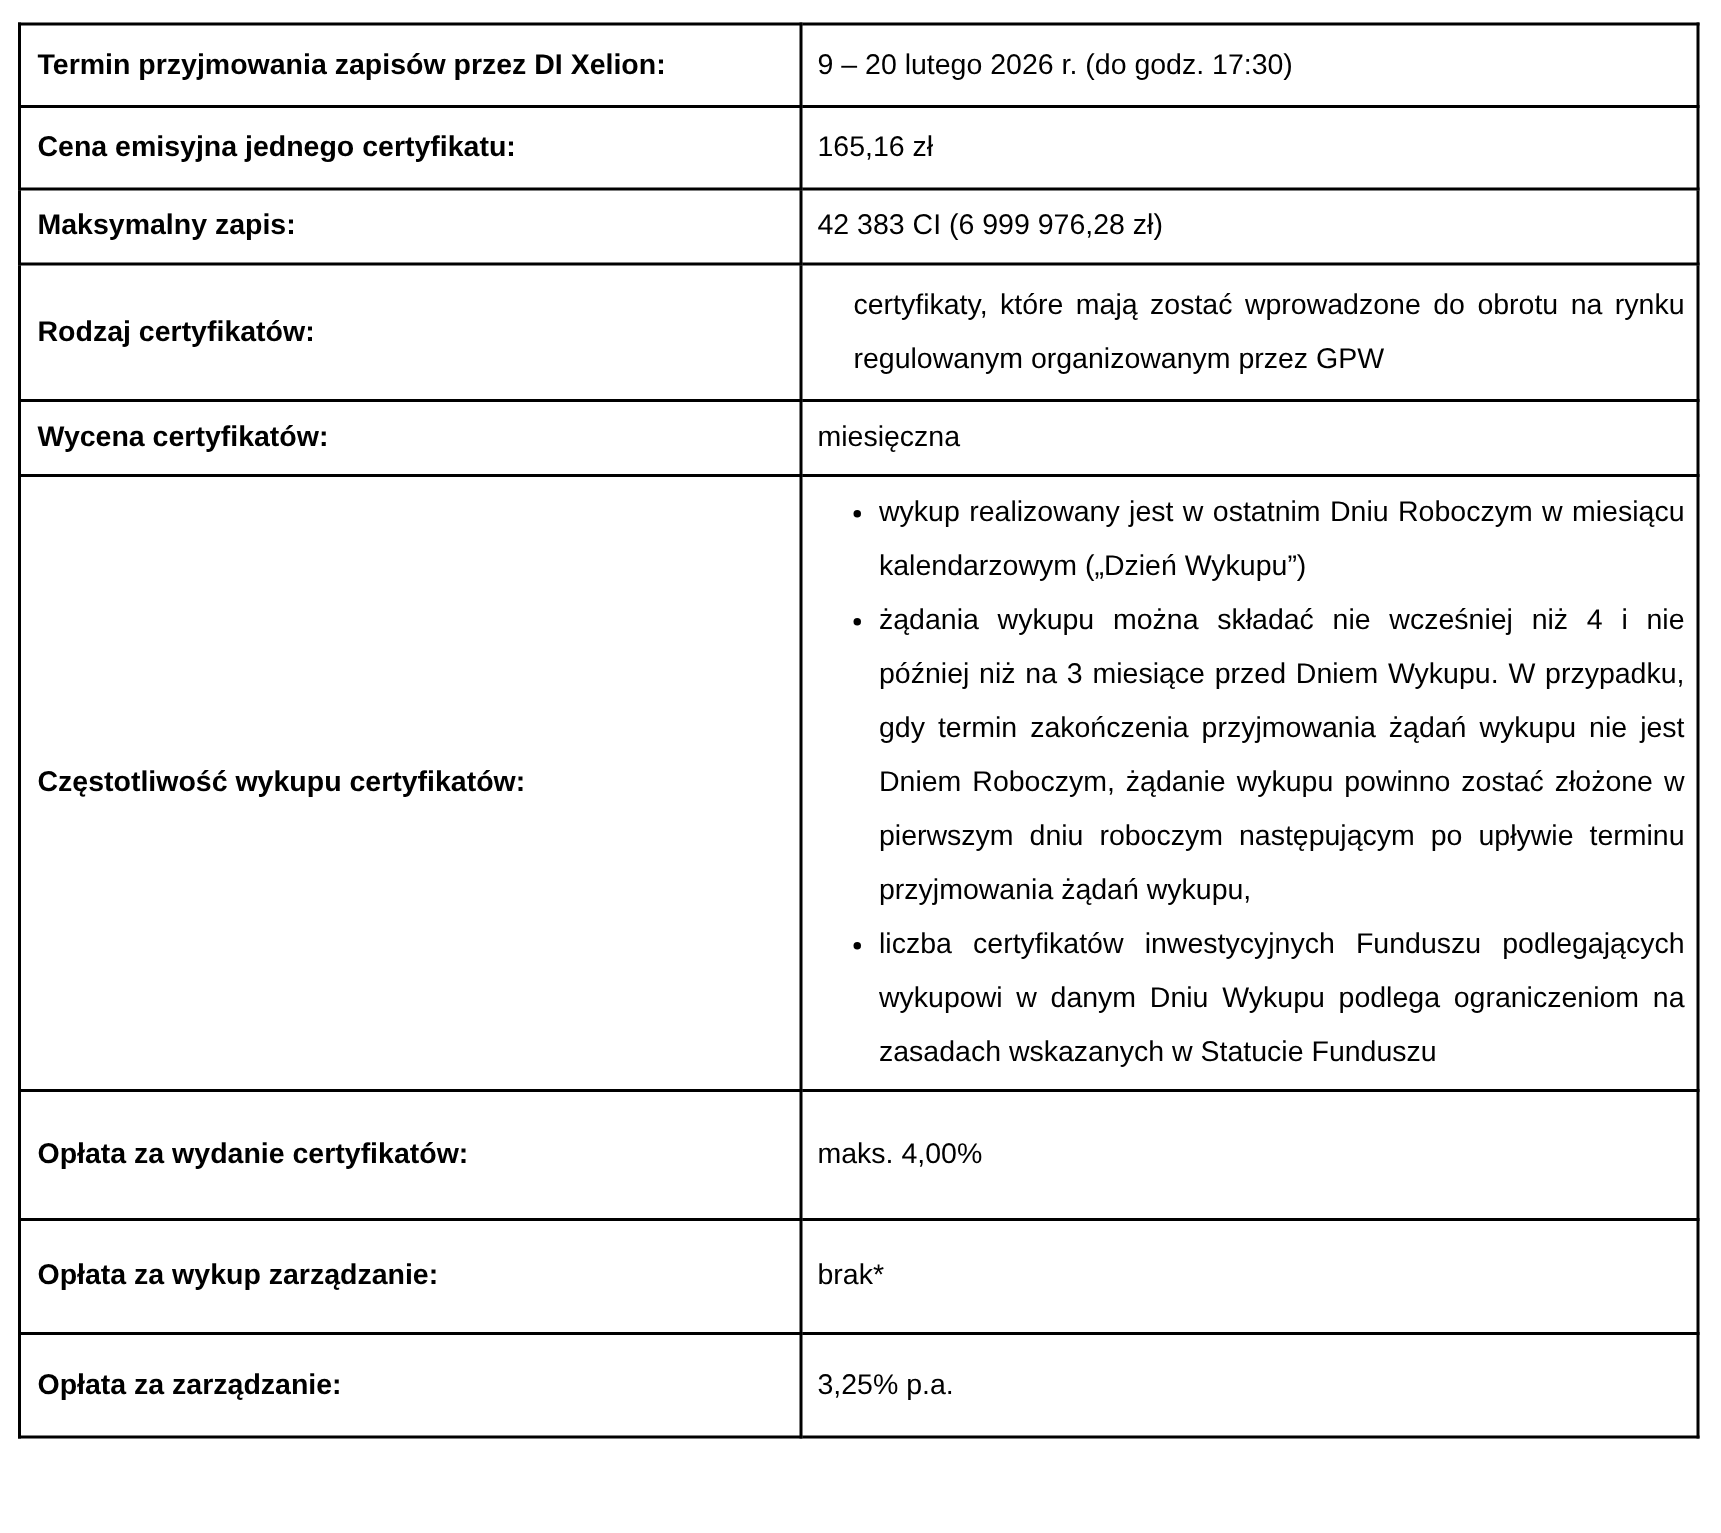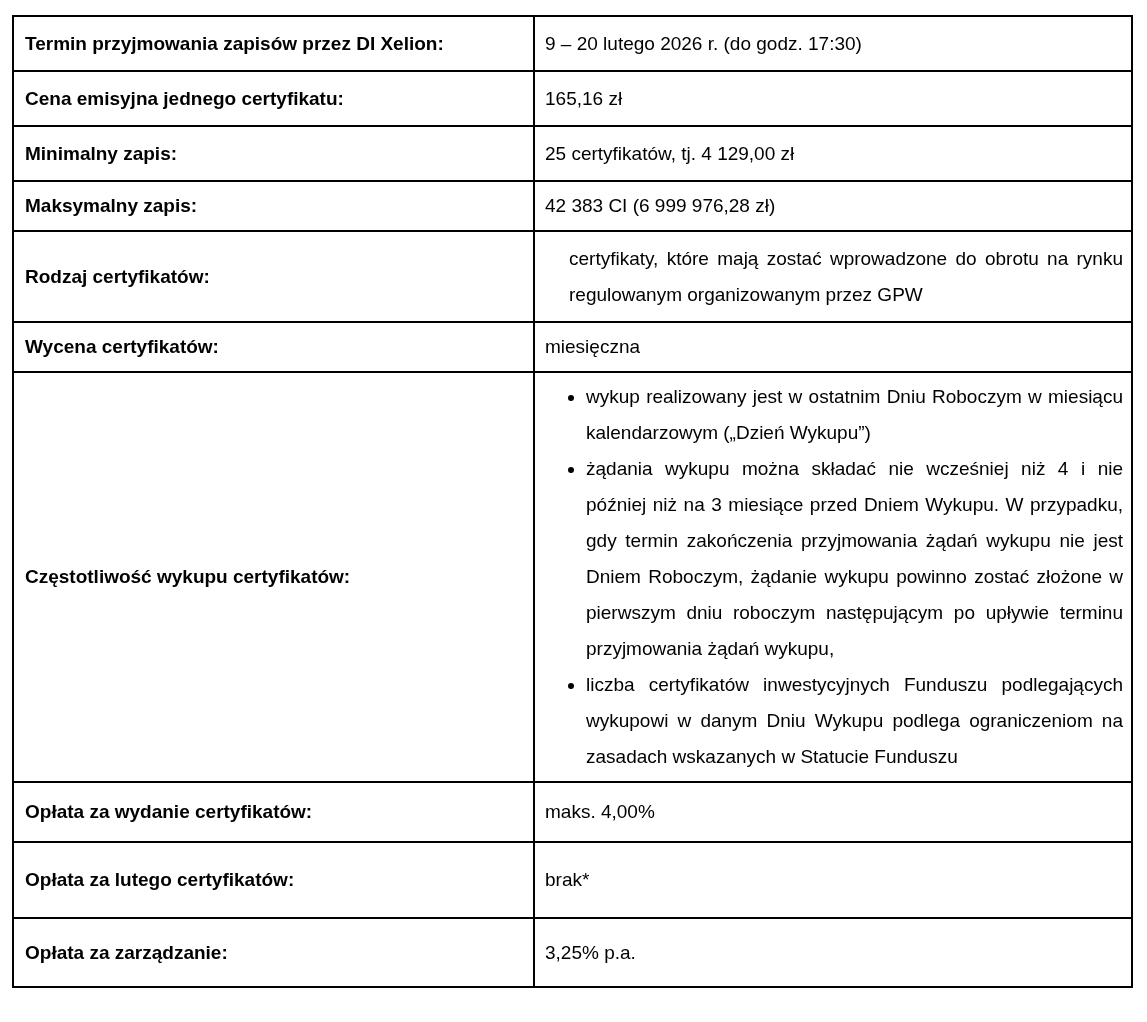--- a/index.html
+++ b/index.html
@@ -45,21 +45,21 @@
   }
   td.cell-value.justify {
     text-align: justify;
     padding-left: 34px;
   }
   tr.h55 { height: 55px; }
   tr.h53 { height: 37px; }
   tr.h87 { height: 91px; }
   tr.h58 { height: 40px; }
   tr.h403 { height: 403px; }
-  tr.h75 { height: 60px; }
+  tr.h75 { height: 86px; }
   tr.h76 { height: 76px; }
   tr.h69 { height: 69px; }
   ul.bullet-list {
     margin: 0;
     padding: 0 0 0 41px;
     list-style: disc outside;
   }
   ul.bullet-list li {
     text-align: justify;
     line-height: 36px;
@@ -72,24 +72,20 @@
 <div class="page">
   <table class="doc-table">
     <tbody>
       <tr class="h55">
         <td class="cell-label">Termin przyjmowania zapisów przez DI Xelion:</td>
         <td class="cell-value">9 – 20 lutego 2026 r. (do godz. 17:30)</td>
       </tr>
       <tr class="h55">
         <td class="cell-label">Cena emisyjna jednego certyfikatu:</td>
         <td class="cell-value">165,16 zł</td>
-      </tr>
-      <tr class="h55">
-        <td class="cell-label">Minimalny zapis:</td>
-        <td class="cell-value">25 certyfikatów, tj. 4 129,00 zł</td>
       </tr>
       <tr class="h53">
         <td class="cell-label">Maksymalny zapis:</td>
         <td class="cell-value">42 383 CI (6 999 976,28 zł)</td>
       </tr>
       <tr class="h87">
         <td class="cell-label">Rodzaj certyfikatów:</td>
         <td class="cell-value justify">certyfikaty, które mają zostać wprowadzone do obrotu na rynku regulowanym organizowanym przez GPW</td>
       </tr>
       <tr class="h58">
@@ -104,21 +100,21 @@
             <li>żądania wykupu można składać nie wcześniej niż 4 i nie później niż na 3 miesiące przed Dniem Wykupu. W przypadku, gdy termin zakończenia przyjmowania żądań wykupu nie jest Dniem Roboczym, żądanie wykupu powinno zostać złożone w pierwszym dniu roboczym następującym po upływie terminu przyjmowania żądań wykupu,</li>
             <li>liczba certyfikatów inwestycyjnych Funduszu podlegających wykupowi w danym Dniu Wykupu podlega ograniczeniom na zasadach wskazanych w Statucie Funduszu</li>
           </ul>
         </td>
       </tr>
       <tr class="h75">
         <td class="cell-label">Opłata za wydanie certyfikatów:</td>
         <td class="cell-value">maks. 4,00%</td>
       </tr>
       <tr class="h76">
-        <td class="cell-label">Opłata za lutego certyfikatów:</td>
+        <td class="cell-label">Opłata za wykup zarządzanie:</td>
         <td class="cell-value">brak*</td>
       </tr>
       <tr class="h69">
         <td class="cell-label">Opłata za zarządzanie:</td>
         <td class="cell-value">3,25% p.a.</td>
       </tr>
     </tbody>
   </table>
 </div>
 

